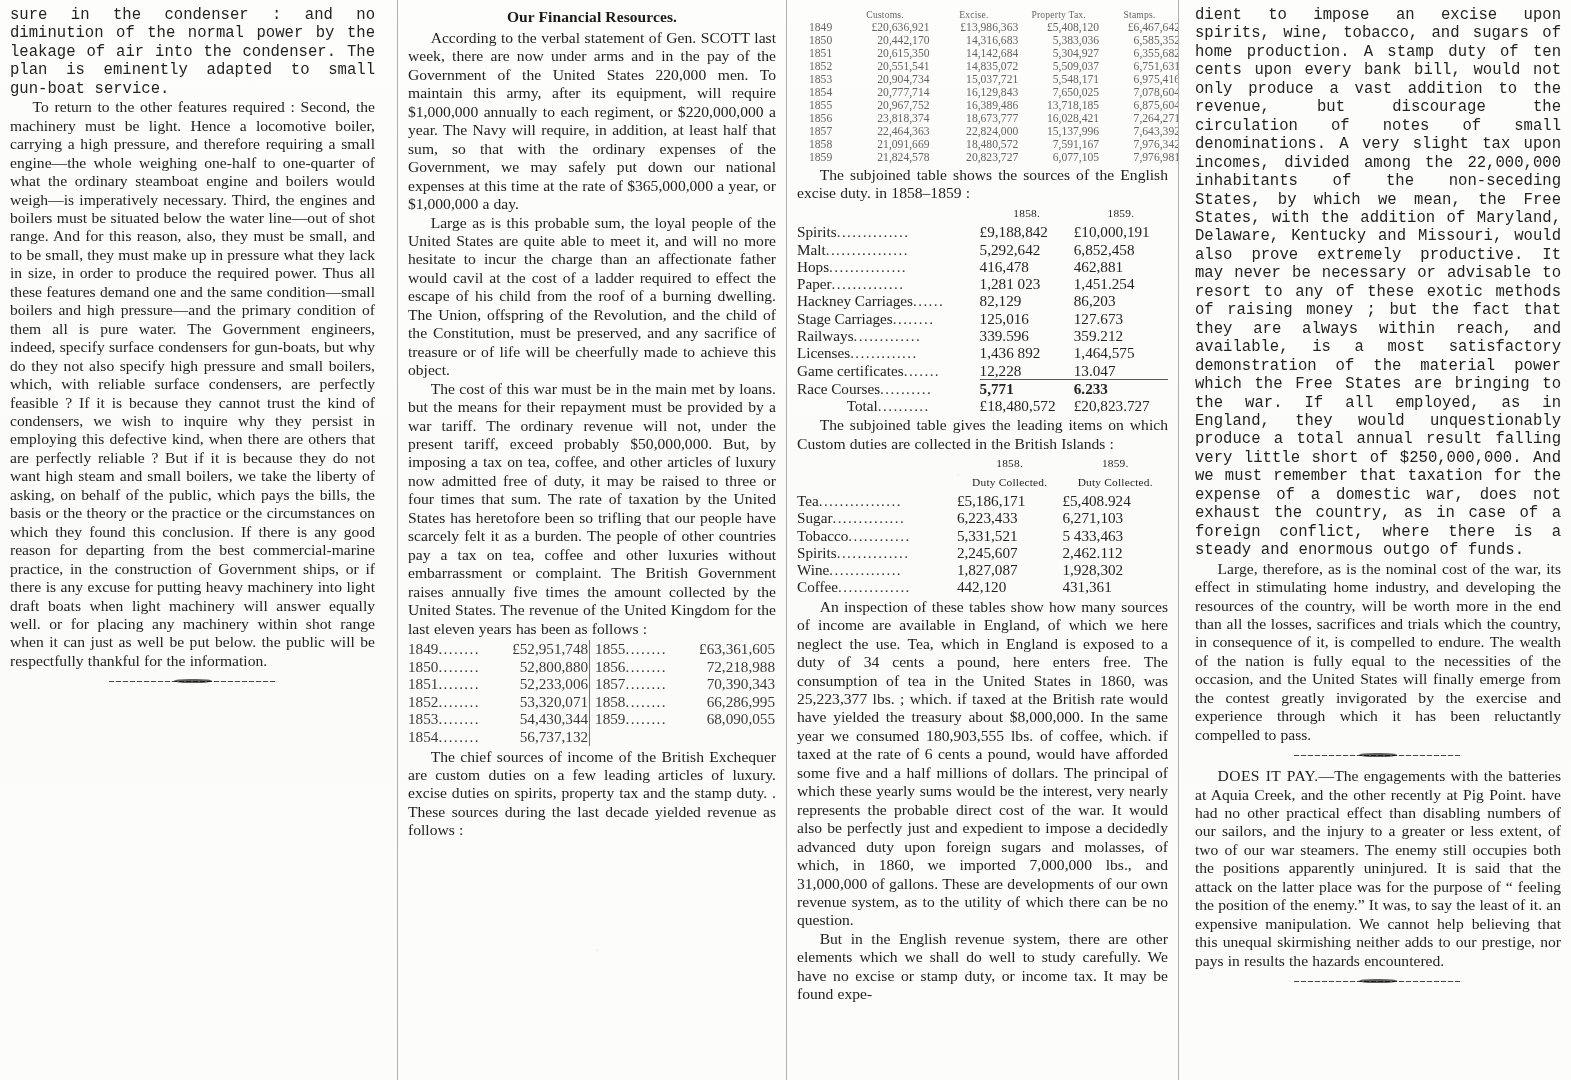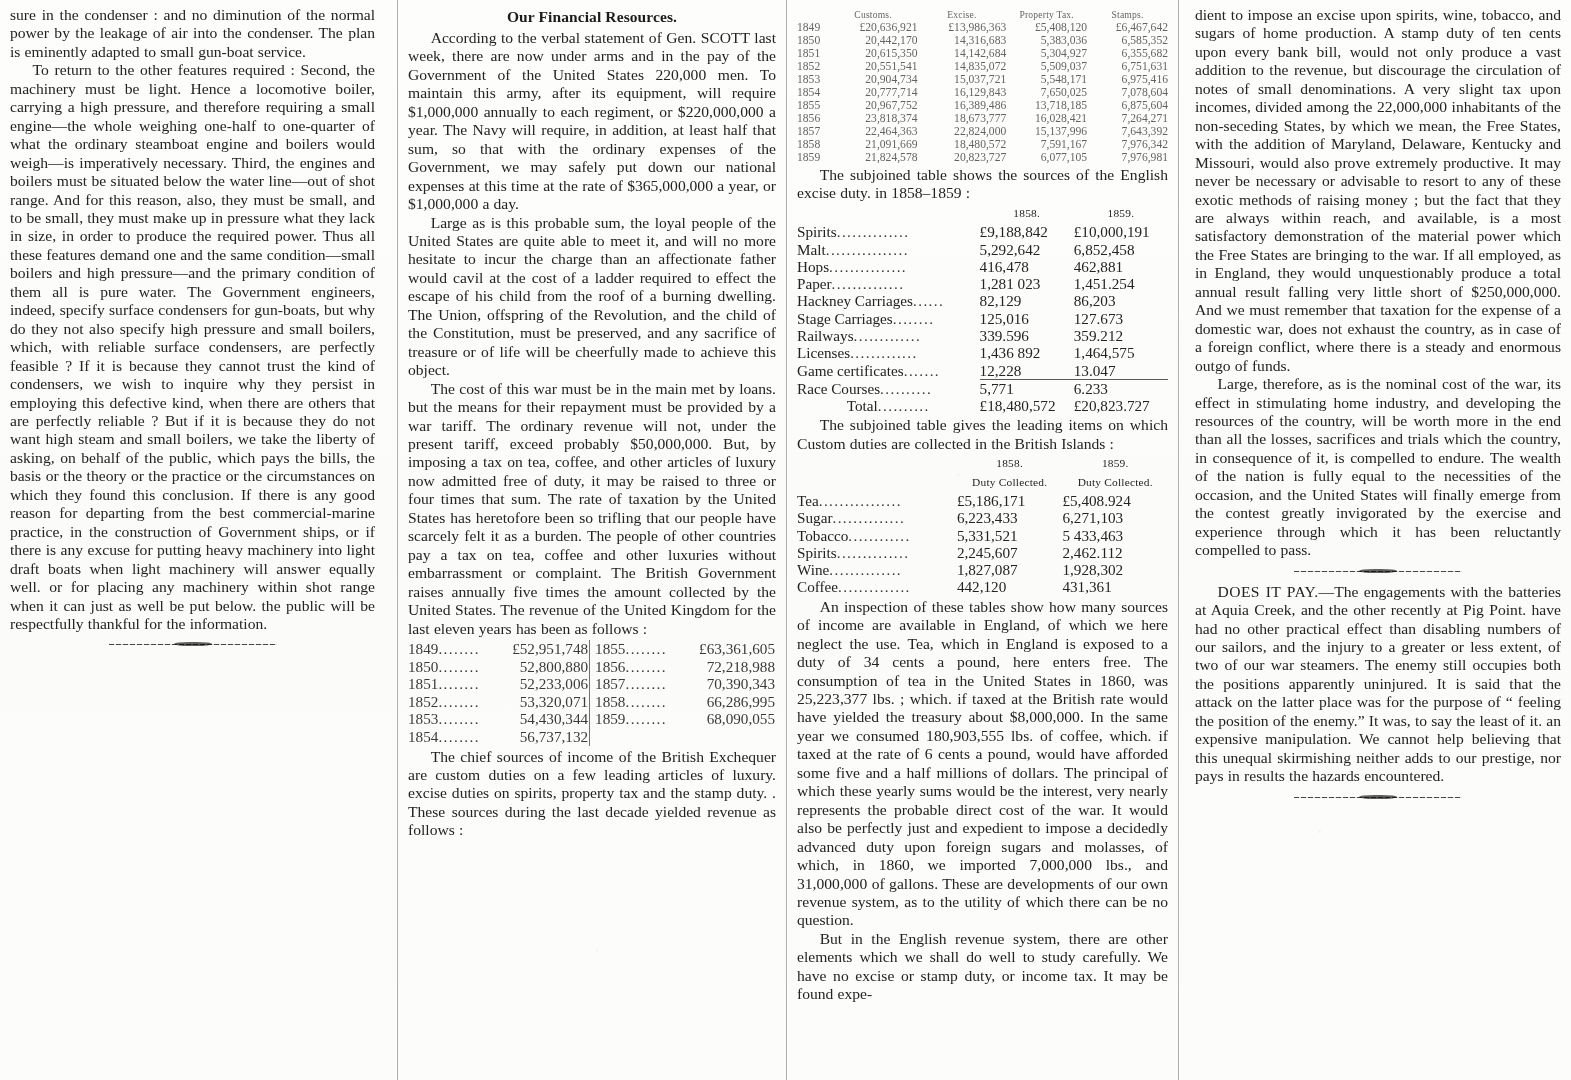--- a/index.html
+++ b/index.html
@@ -60,21 +60,21 @@
   p.body {
     margin: 0;
     font-size: 15.6px;
     line-height: 18.45px;
     text-align: justify;
     text-indent: 1.45em;
     text-justify: inter-word;
     word-spacing: 0.02em;
     hyphens: none;
   }
-  p.body.cont { text-indent: 0; }
+  p.body.cont { text-indent: 0; font-family: Liberation Mono, monospace; }
   .caps-lead {
     font-variant: small-caps;
     letter-spacing: 0.4px;
   }
 
   
   .rule {
     width: 168px;
     height: 5px;
     margin: 9px auto 9px auto;
@@ -161,30 +161,31 @@
     font-size: 9.6px;
     text-align: center;
     letter-spacing: 0.2px;
   }
   table.fiscal td.yr { text-align: left; font-size: 11.6px; }
   table.fiscal td.v { text-align: right; padding-left: 7px; }
 
   .totrow td { padding-top: 2px; }
   .totrule {
     border-top: 1px solid rgba(0,0,0,0.65);
+    font-weight: bold;
   }
   .tot-label { text-align: center; }
 
   .tbl-block { margin: 2px 0 2px 0; }
 
   
   .fade-a { color: #232323; }
   .fade-b { color: #3a3a3a; }
   .fade-c { color: #4e4e4e; }
-  .smear { opacity: 0.88; }
+  .smear { opacity: 0.88; margin-left: 12px; }
 </style>
 </head>
 <body>
 
 <div id="page">
   <div class="columns">
 
     <div class="col col-1">
       <p class="body cont fade-a">sure in the condenser : and no diminution of the normal power by the leakage of air into the condenser. The plan is eminently adapted to small gun-boat service.</p>
       <p class="body fade-a">To return to the other features required : Second, the machinery must be light. Hence a locomotive boiler, carrying a high pressure, and therefore requiring a small engine—the whole weighing one-half to one-quarter of what the ordinary steamboat engine and boilers would weigh—is imperatively necessary. Third, the engines and boilers must be situated below the water line—out of shot range. And for this reason, also, they must be small, and to be small, they must make up in pressure what they lack in size, in order to produce the required power. Thus all these features demand one and the same condition—small boilers and high pressure—and the primary condition of them all is pure water. The Government engineers, indeed, specify surface condensers for gun-boats, but why do they not also specify high pressure and small boilers, which, with reliable surface condensers, are perfectly feasible ? If it is because they cannot trust the kind of condensers, we wish to inquire why they persist in employing this defective kind, when there are others that are perfectly reliable ? But if it is because they do not want high steam and small boilers, we take the liberty of asking, on behalf of the public, which pays the bills, the basis or the theory or the practice or the circumstances on which they found this conclusion. If there is any good reason for departing from the best commercial-marine practice, in the construction of Government ships, or if there is any excuse for putting heavy machinery into light draft boats when light machinery will answer equally well. or for placing any machinery within shot range when it can just as well be put below. the public will be respectfully thankful for the information.</p>

